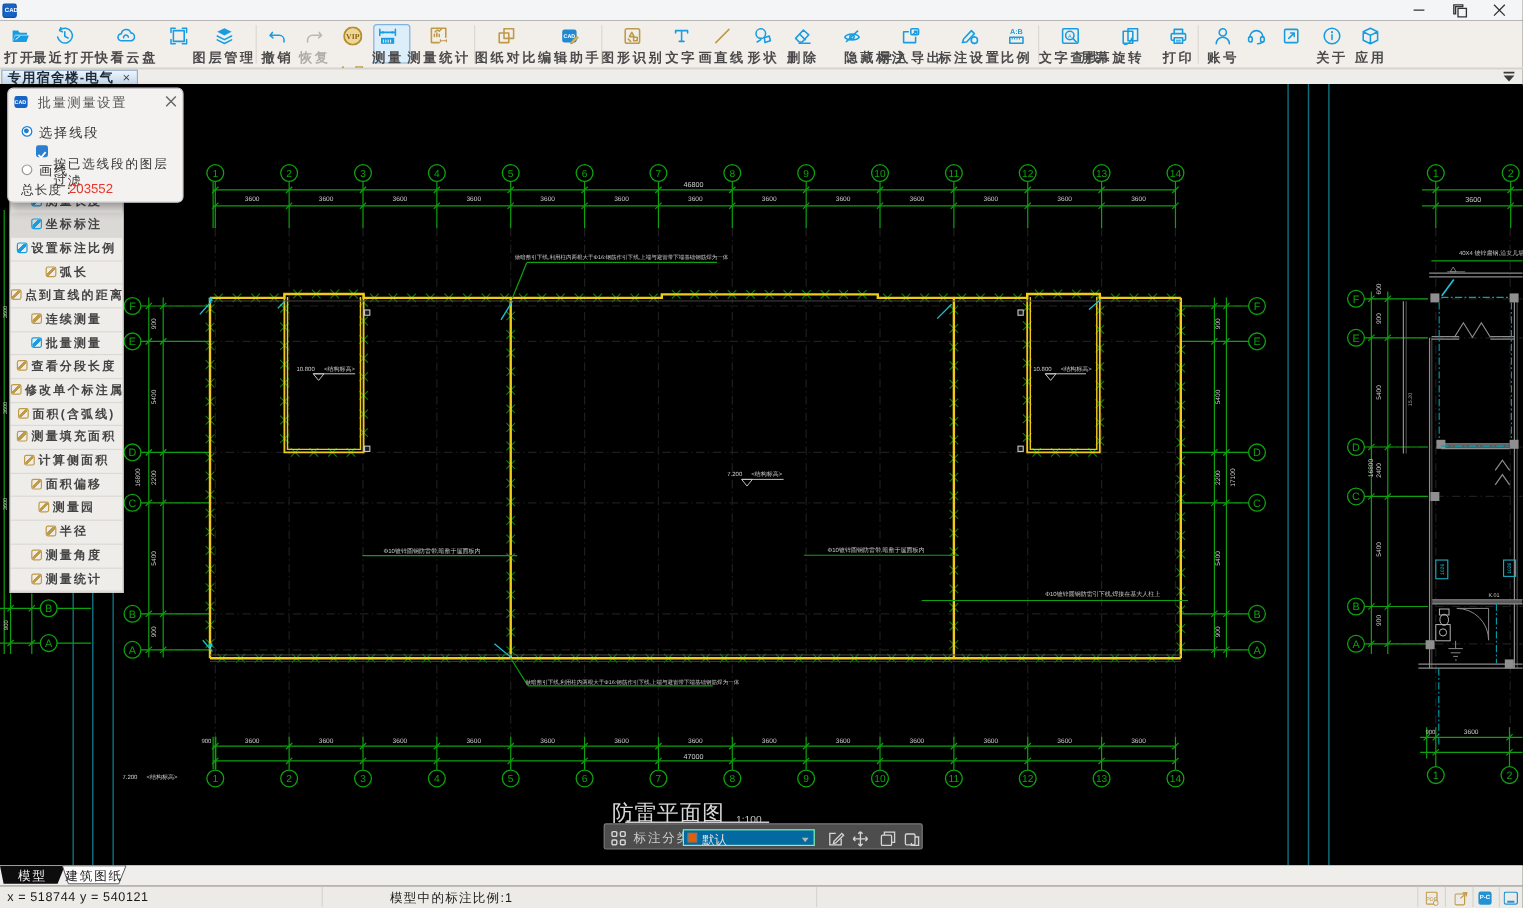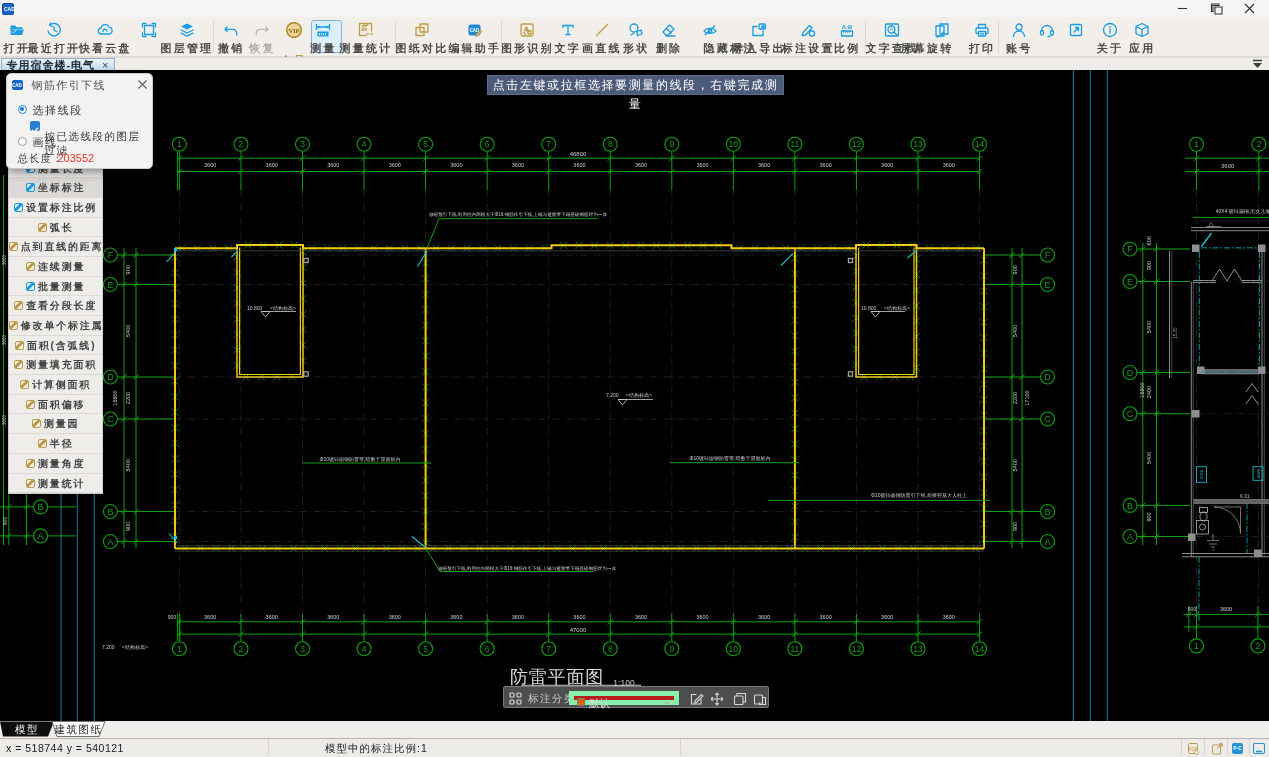--- a/index.html
+++ b/index.html
@@ -976,21 +976,20 @@
 
 <rect x="1196.5" y="466.7" width="10" height="15.6" fill="none" stroke="#1ab4c8" stroke-width="0.9"></rect>
 <text x="1203" y="474.5" font-size="4.2" fill="#1ab4c8" text-anchor="middle" transform="rotate(-90 1203 474.5)">1026</text>
 <rect x="1253" y="466.7" width="10" height="13.6" fill="none" stroke="#1ab4c8" stroke-width="0.9"></rect>
 <text x="1259.5" y="473.5" font-size="4.2" fill="#1ab4c8" text-anchor="middle" transform="rotate(-90 1259.5 473.5)">1026</text>
 
 <text x="1177" y="333" font-size="4.5" fill="#9a9a9a" text-anchor="middle" transform="rotate(-90 1177 333)">15.20</text>
 <text x="1245" y="497.5" font-size="4.5" fill="#cbcbcb" text-anchor="middle">K.01</text>
     </svg>
 
-<div class="abs" style="left:487px;top:75px;width:297px;height:20px;background:#4d5b7b;border:1px solid #5d6b8b;color:#fff;font-size:12px;letter-spacing:1.6px;text-align:center;line-height:19px">点击左键或拉框选择要测量的线段，右键完成测量</div>
 
 <div class="abs" style="left:7.8px;top:158.5px;width:95.7px;height:335px;background:#efedea;border:1px solid #d3d0cb;border-top:none">
       <div style="position:relative;height:19.7px;border-bottom:1px solid #dcd9d4;font-size:10px;font-weight:bold;letter-spacing:1.8px;color:#444;text-align:center;line-height:19.7px;overflow:hidden;white-space:nowrap"><span style="display:inline-block;width:9px;height:9px;border:1.3px solid #189de2;border-radius:2px;vertical-align:-1px;margin-right:3px;box-sizing:border-box;background:linear-gradient(135deg,transparent 35%,#189de2 35%,#189de2 62%,transparent 62%)"></span>测量长度</div>
       <div style="position:relative;height:19.7px;border-bottom:1px solid #dcd9d4;background:#dbd9d6;font-size:10px;font-weight:bold;letter-spacing:1.8px;color:#444;text-align:center;line-height:19.7px;overflow:hidden;white-space:nowrap"><span style="display:inline-block;width:9px;height:9px;border:1.3px solid #189de2;border-radius:2px;vertical-align:-1px;margin-right:3px;box-sizing:border-box;background:linear-gradient(135deg,transparent 35%,#189de2 35%,#189de2 62%,transparent 62%)"></span>坐标标注</div>
       <div style="position:relative;height:19.7px;border-bottom:1px solid #dcd9d4;font-size:10px;font-weight:bold;letter-spacing:1.8px;color:#444;text-align:center;line-height:19.7px;overflow:hidden;white-space:nowrap"><span style="display:inline-block;width:9px;height:9px;border:1.3px solid #189de2;border-radius:2px;vertical-align:-1px;margin-right:3px;box-sizing:border-box;background:linear-gradient(135deg,transparent 35%,#189de2 35%,#189de2 62%,transparent 62%)"></span>设置标注比例</div>
       <div style="position:relative;height:19.7px;border-bottom:1px solid #dcd9d4;font-size:10px;font-weight:bold;letter-spacing:1.8px;color:#444;text-align:center;line-height:19.7px;overflow:hidden;white-space:nowrap"><span style="display:inline-block;width:9px;height:9px;border:1.3px solid #bf9a48;border-radius:2px;vertical-align:-1px;margin-right:3px;box-sizing:border-box;background:linear-gradient(135deg,transparent 35%,#bf9a48 35%,#bf9a48 62%,transparent 62%)"></span>弧长</div>
       <div style="position:relative;height:19.7px;border-bottom:1px solid #dcd9d4;font-size:10px;font-weight:bold;letter-spacing:1.8px;color:#444;text-align:center;line-height:19.7px;overflow:hidden;white-space:nowrap"><span style="display:inline-block;width:9px;height:9px;border:1.3px solid #bf9a48;border-radius:2px;vertical-align:-1px;margin-right:3px;box-sizing:border-box;background:linear-gradient(135deg,transparent 35%,#bf9a48 35%,#bf9a48 62%,transparent 62%)"></span>点到直线的距离</div>
       <div style="position:relative;height:19.7px;border-bottom:1px solid #dcd9d4;font-size:10px;font-weight:bold;letter-spacing:1.8px;color:#444;text-align:center;line-height:19.7px;overflow:hidden;white-space:nowrap"><span style="display:inline-block;width:9px;height:9px;border:1.3px solid #bf9a48;border-radius:2px;vertical-align:-1px;margin-right:3px;box-sizing:border-box;background:linear-gradient(135deg,transparent 35%,#bf9a48 35%,#bf9a48 62%,transparent 62%)"></span>连续测量</div>
       <div style="position:relative;height:19.7px;border-bottom:1px solid #dcd9d4;font-size:10px;font-weight:bold;letter-spacing:1.8px;color:#444;text-align:center;line-height:19.7px;overflow:hidden;white-space:nowrap"><span style="display:inline-block;width:9px;height:9px;border:1.3px solid #189de2;border-radius:2px;vertical-align:-1px;margin-right:3px;box-sizing:border-box;background:linear-gradient(135deg,transparent 35%,#189de2 35%,#189de2 62%,transparent 62%)"></span>批量测量</div>
       <div style="position:relative;height:19.7px;border-bottom:1px solid #dcd9d4;font-size:10px;font-weight:bold;letter-spacing:1.8px;color:#444;text-align:center;line-height:19.7px;overflow:hidden;white-space:nowrap"><span style="display:inline-block;width:9px;height:9px;border:1.3px solid #bf9a48;border-radius:2px;vertical-align:-1px;margin-right:3px;box-sizing:border-box;background:linear-gradient(135deg,transparent 35%,#bf9a48 35%,#bf9a48 62%,transparent 62%)"></span>查看分段长度</div>
@@ -1002,21 +1001,21 @@
       <div style="position:relative;height:19.7px;border-bottom:1px solid #dcd9d4;font-size:10px;font-weight:bold;letter-spacing:1.8px;color:#444;text-align:center;line-height:19.7px;overflow:hidden;white-space:nowrap"><span style="display:inline-block;width:9px;height:9px;border:1.3px solid #bf9a48;border-radius:2px;vertical-align:-1px;margin-right:3px;box-sizing:border-box;background:linear-gradient(135deg,transparent 35%,#bf9a48 35%,#bf9a48 62%,transparent 62%)"></span>测量园</div>
       <div style="position:relative;height:19.7px;border-bottom:1px solid #dcd9d4;font-size:10px;font-weight:bold;letter-spacing:1.8px;color:#444;text-align:center;line-height:19.7px;overflow:hidden;white-space:nowrap"><span style="display:inline-block;width:9px;height:9px;border:1.3px solid #bf9a48;border-radius:2px;vertical-align:-1px;margin-right:3px;box-sizing:border-box;background:linear-gradient(135deg,transparent 35%,#bf9a48 35%,#bf9a48 62%,transparent 62%)"></span>半径</div>
       <div style="position:relative;height:19.7px;border-bottom:1px solid #dcd9d4;font-size:10px;font-weight:bold;letter-spacing:1.8px;color:#444;text-align:center;line-height:19.7px;overflow:hidden;white-space:nowrap"><span style="display:inline-block;width:9px;height:9px;border:1.3px solid #bf9a48;border-radius:2px;vertical-align:-1px;margin-right:3px;box-sizing:border-box;background:linear-gradient(135deg,transparent 35%,#bf9a48 35%,#bf9a48 62%,transparent 62%)"></span>测量角度</div>
       <div style="position:relative;height:19.7px;border-bottom:1px solid #dcd9d4;font-size:10px;font-weight:bold;letter-spacing:1.8px;color:#444;text-align:center;line-height:19.7px;overflow:hidden;white-space:nowrap"><span style="display:inline-block;width:9px;height:9px;border:1.3px solid #bf9a48;border-radius:2px;vertical-align:-1px;margin-right:3px;box-sizing:border-box;background:linear-gradient(135deg,transparent 35%,#bf9a48 35%,#bf9a48 62%,transparent 62%)"></span>测量统计</div>
     </div>
 
 <div class="abs" style="left:5.5px;top:73px;width:147px;height:95.5px;background:#f3f2f0;border:1px solid #c9c9c9;border-radius:5px;box-shadow:0 4px 10px rgba(0,0,0,.4)">
       <div style="position:absolute;left:5px;top:6px;width:11px;height:10px;background:#1565c8;border-radius:2px">
         <div style="position:absolute;left:0;top:2.5px;width:11px;color:#fff;font-size:4.5px;font-weight:bold;text-align:center">CAD</div>
       </div>
-      <div style="position:absolute;left:25px;top:4px;font-size:11px;letter-spacing:1.4px;color:#555">钢筋作引下线</div>
+      <div style="position:absolute;left:25px;top:4px;font-size:11px;letter-spacing:1.4px;color:#555">批量测量设置</div>
       <svg style="position:absolute;left:130px;top:5px" width="11" height="11">
         <path d="M1.5,1.5 L9.5,9.5 M9.5,1.5 L1.5,9.5" stroke="#666" stroke-width="1.2"></path>
       </svg>
       <div style="position:absolute;left:11px;top:30.5px;width:9.5px;height:9.5px;border:1.5px solid #1a7fd4;border-radius:50%;background:#fff;box-sizing:border-box">
         <div style="position:absolute;left:1.5px;top:1.5px;width:3.5px;height:3.5px;background:#1a7fd4;border-radius:50%"></div>
       </div>
       <div style="position:absolute;left:26px;top:29px;font-size:11px;letter-spacing:1.6px;color:#333">选择线段</div>
       <div style="position:absolute;left:23.5px;top:47px;width:10px;height:10px;background:#2a7fd0;border-radius:2px"><svg width="10" height="10">
           <path d="M2,5 l2.2,2.2 L8,2.8" stroke="#fff" stroke-width="1.4" fill="none"></path>
         </svg></div>
@@ -1030,21 +1029,21 @@
 <div class="abs" style="left:503px;top:686px;width:265.5px;height:22px;background:rgba(80,80,80,.96);border:1px solid #787878;border-radius:2px">
       <svg style="position:absolute;left:5px;top:5px" width="13" height="13">
         <g stroke="#d5d5d5" stroke-width="1.2" fill="none">
           <rect x="1" y="1" width="4" height="4" rx="1"></rect>
           <rect x="8" y="1" width="4" height="4" rx="1"></rect>
           <rect x="1" y="8" width="4" height="4" rx="1"></rect>
           <rect x="8" y="8" width="4" height="4" rx="1"></rect>
         </g>
       </svg>
       <div style="position:absolute;left:24px;top:5px;font-size:10.5px;letter-spacing:1.4px;color:#cdcdcd">标注分类</div>
-      <div style="position:absolute;left:65px;top:4px;width:110px;height:14px;background:#b91c1c;border:5px solid #86efac">
+      <div style="position:absolute;left:65px;top:4px;width:110px;height:14px;background:#0369a1;border:1px solid #86efac">
         <div style="position:absolute;left:3px;top:2px;width:8px;height:8px;background:#e55f07;border:1px solid #777"></div>
         <div style="position:absolute;left:15px;top:1px;font-size:10.5px;color:#ddd">默认</div>
         <svg style="position:absolute;right:4px;top:6px" width="6" height="4">
           <path d="M0,0 L3,3.8 L6,0 z" fill="#b5b5b5"></path>
         </svg>
       </div>
       <svg style="position:absolute;left:186px;top:4.5px" width="14" height="14">
         <g stroke="#d5d5d5" stroke-width="1.1" fill="none">
           <path d="M11,7 v5 h-9.5 v-9.5 h5"></path>
           <path d="M5,9 l6.5,-6.5 1.5,1.5 -6.5,6.5 -2,0.5 z"></path>

